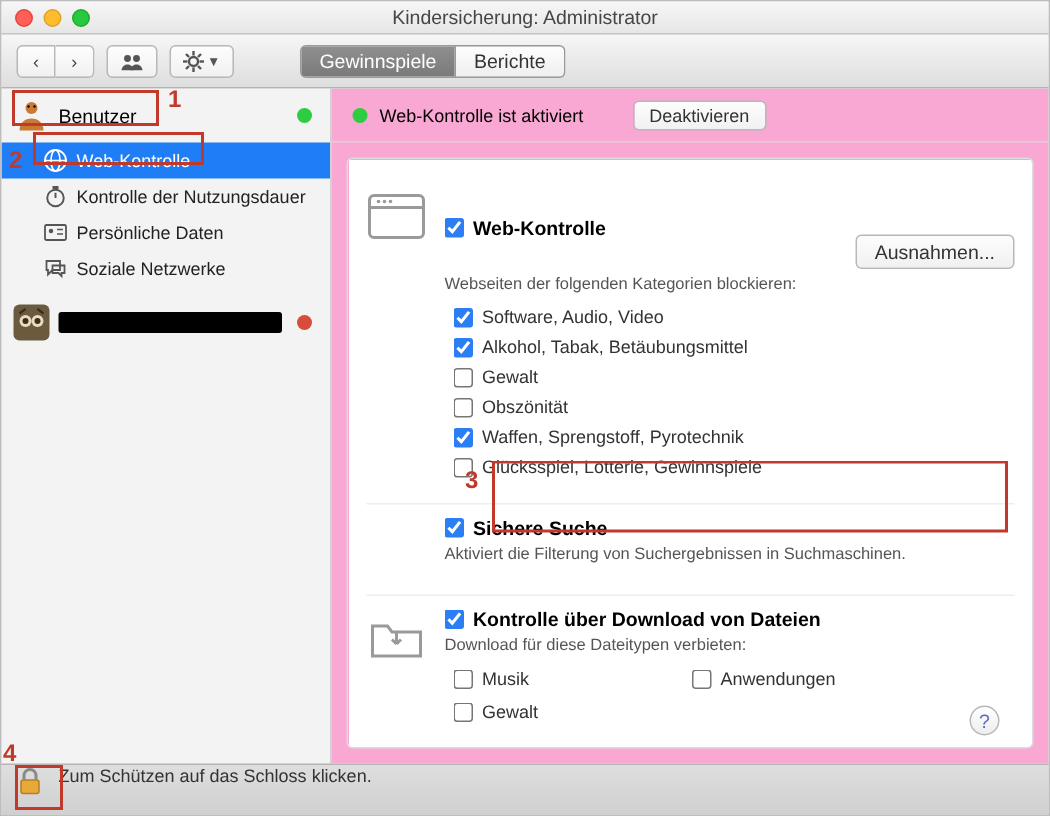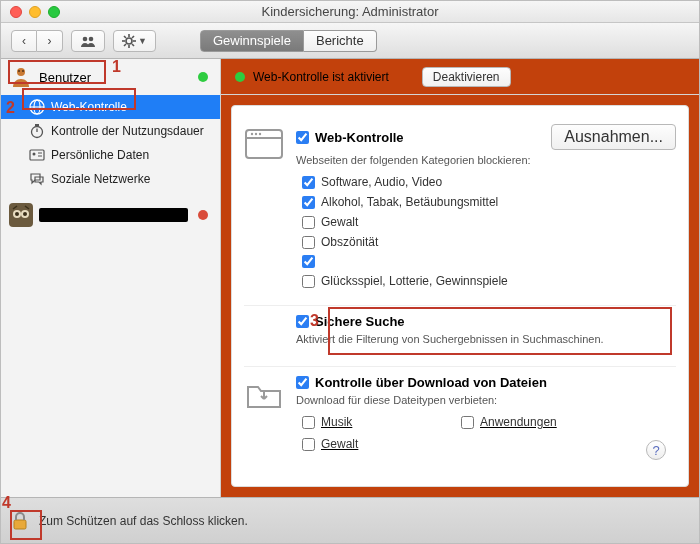--- a/index.html
+++ b/index.html
@@ -30,36 +30,36 @@
   .user-head .name { font-size: 13px; }
   .dot-green { width: 10px; height: 10px; border-radius: 50%; background: #2ecc40; margin-left: auto; margin-right:4px;}
   .dot-red { width: 10px; height: 10px; border-radius: 50%; background: #d94b3a; margin-left: auto; margin-right:4px; }
   .catlist { }
   .catitem { display: flex; align-items: center; gap: 6px; padding: 4px 8px 4px 28px; font-size: 12px; color: #222; }
   .catitem.sel { background: #1f7ef6; color: #fff; }
   .catitem .ci-icon { width: 16px; height: 16px; }
   .user2 { display: flex; align-items: center; padding: 6px 8px; gap: 6px; margin-top: 6px; }
   .avatar2 { width: 24px; height: 24px; background: #6b5a3e; border-radius: 4px; display:flex;align-items:center;justify-content:center; }
   .blk { flex:1; height: 14px; background: #000; margin-right: 4px; border-radius:2px; }
-  .content { flex: 1; display: flex; flex-direction: column; overflow: hidden; background: #c2410c; }
+  .content { flex: 1; display: flex; flex-direction: column; overflow: hidden; background: #f9a8d4; }
   .statusbar { height: 36px; display: flex; align-items: center; padding: 0 14px; gap: 8px; font-size: 12px; border-bottom: 1px solid #d5d5d5; }
   .pill { background: linear-gradient(#fdfdfd,#f1f1f1); border: 1px solid #b8b8b8; border-radius: 4px; padding: 2px 10px; font-size: 12px; color: #333; margin-left: 25px; }
   .panel { flex: 1; background: #fff; margin: 10px; border: 1px solid #dcdcdc; border-radius: 4px; overflow-y: auto; padding: 10px 12px; }
   .section { display: flex; gap: 12px; padding: 8px 0 14px 0; border-bottom: 1px solid #eee; }
   .section:last-child { border-bottom: none; }
   .secicon { width: 40px; height: 36px; flex-shrink: 0; margin-top: 2px; }
   .secmain { flex: 1; }
   .secttl { display: flex; align-items: center; gap: 6px; }
   .secttl b { font-size: 13px; }
   .secsub { font-size: 11px; color: #555; margin: 4px 0 6px; }
   .chk { display: flex; align-items: center; gap: 6px; font-size: 12px; color: #333; padding: 3px 0; }
-  .chkgrid { display: grid; grid-template-columns: 1fr 1fr; row-gap: 2px; column-gap: 24px; text-decoration: underline; }
+  .chkgrid { display: grid; grid-template-columns: 1fr 1fr; row-gap: 2px; column-gap: 24px; }
   input[type=checkbox] { accent-color: #2b7ef3; width: 13px; height: 13px; }
-  .btn { background: linear-gradient(#fdfdfd,#f0f0f0); border: 1px solid #b8b8b8; border-radius: 4px; padding: 3px 12px; font-size: 16px; color: #333; }
-  .footer { height: 46px; background: linear-gradient(#dedede,#d0d0d0); border-top: 1px solid #b5b5b5; display: flex; align-items: center; padding: 0 8px; gap: 8px; font-size: 12px; color: #333; position: relative; }
+  .btn { background: linear-gradient(#fdfdfd,#f0f0f0); border: 1px solid #b8b8b8; border-radius: 4px; padding: 3px 12px; font-size: 13px; color: #333; margin-top: 32px; }
+  .footer { height: 34px; background: linear-gradient(#dedede,#d0d0d0); border-top: 1px solid #b5b5b5; display: flex; align-items: flex-start; padding: 0 8px; gap: 8px; font-size: 12px; color: #333; position: relative; }
   .lockicon { width: 22px; height: 22px; }
   .helpbtn { width: 20px; height: 20px; border-radius: 50%; border: 1px solid #b8b8b8; background: linear-gradient(#fff,#eee); display: flex; align-items: center; justify-content: center; color: #5a6dbf; font-size: 13px; position: absolute; right: 10px; bottom: 8px; }
   .ann { position: absolute; color: #c0392b; font-weight: bold; font-size: 16px; pointer-events: none; z-index: 50; }
   .annbox { position: absolute; border: 2px solid #c0392b; pointer-events: none; z-index: 49; }
   .window-wrap { position: relative; width: 700px; height: 544px; }
 </style>
 </head>
 <body>
 
 <div class="window-wrap">
@@ -220,20 +220,21 @@
                 <label class="chk">
                     <input type="checkbox" style="">
                     <span>Gewalt</span>
                   </label>
                 <label class="chk">
                     <input type="checkbox" style="">
                     <span>Obszönität</span>
                   </label>
                 <label class="chk">
                     <input type="checkbox" checked="" style="">
+                    <span>Waffen, Sprengstoff, Pyrotechnik</span>
                   </label>
                 <label class="chk">
                     <input type="checkbox" style="">
                     <span>Glücksspiel, Lotterie, Gewinnspiele</span>
                   </label>
               </div>
             </div>
           </div>
 
           <div class="section">

